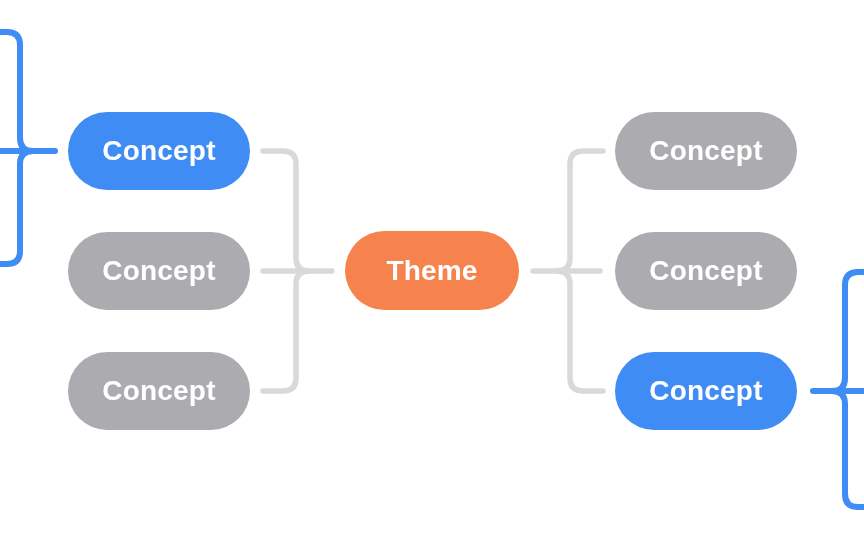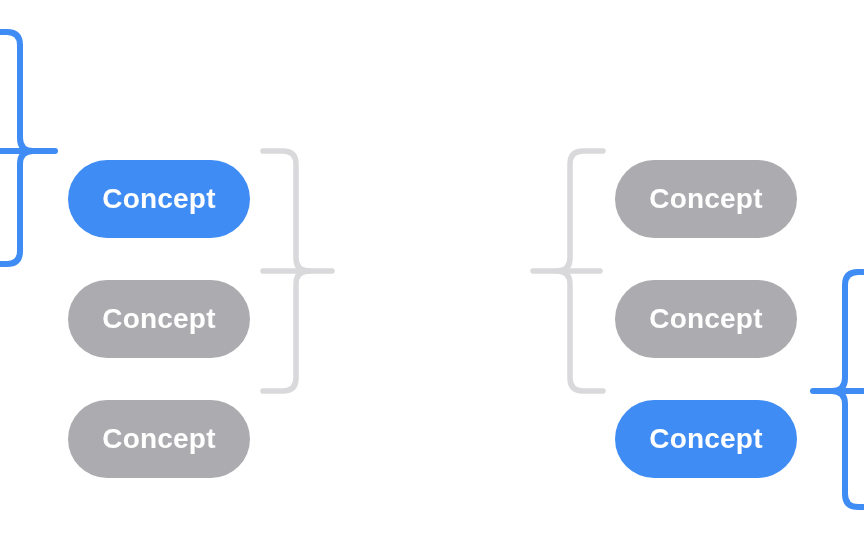--- a/index.html
+++ b/index.html
@@ -23,21 +23,20 @@
   }
   .pill {
     position: absolute;
     height: 78px;
     border-radius: 40px;
     display: flex;
     align-items: center;
     justify-content: center;
     box-sizing: border-box;
     cursor: pointer;
-    margin-top: 48px;
   }
   .pill span {
     color: #ffffff;
     font-size: 28px;
     font-weight: bold;
     letter-spacing: 0.2px;
     line-height: 1;
     user-select: none;
   }
 </style>
@@ -78,20 +77,23 @@
   </div>
 
   <div class="pill" style="left: 68px; top: 232px; width: 182px; background: rgb(172, 172, 176);">
     <span>Concept</span>
   </div>
 
   <div class="pill" style="left: 68px; top: 352px; width: 182px; background: rgb(172, 172, 176);">
     <span>Concept</span>
   </div>
 
+  <div class="pill" style="left: 345px; top: 231px; width: 174px; height: 79px; background: rgb(246, 130, 78);">
+    <span>Theme</span>
+  </div>
 
   <div class="pill" style="left: 615px; top: 112px; width: 182px; background: rgb(172, 172, 176);">
     <span>Concept</span>
   </div>
 
   <div class="pill" style="left: 615px; top: 232px; width: 182px; background: rgb(172, 172, 176);">
     <span>Concept</span>
   </div>
 
   <div class="pill" style="left: 615px; top: 352px; width: 182px; background: rgb(63, 140, 244);">

